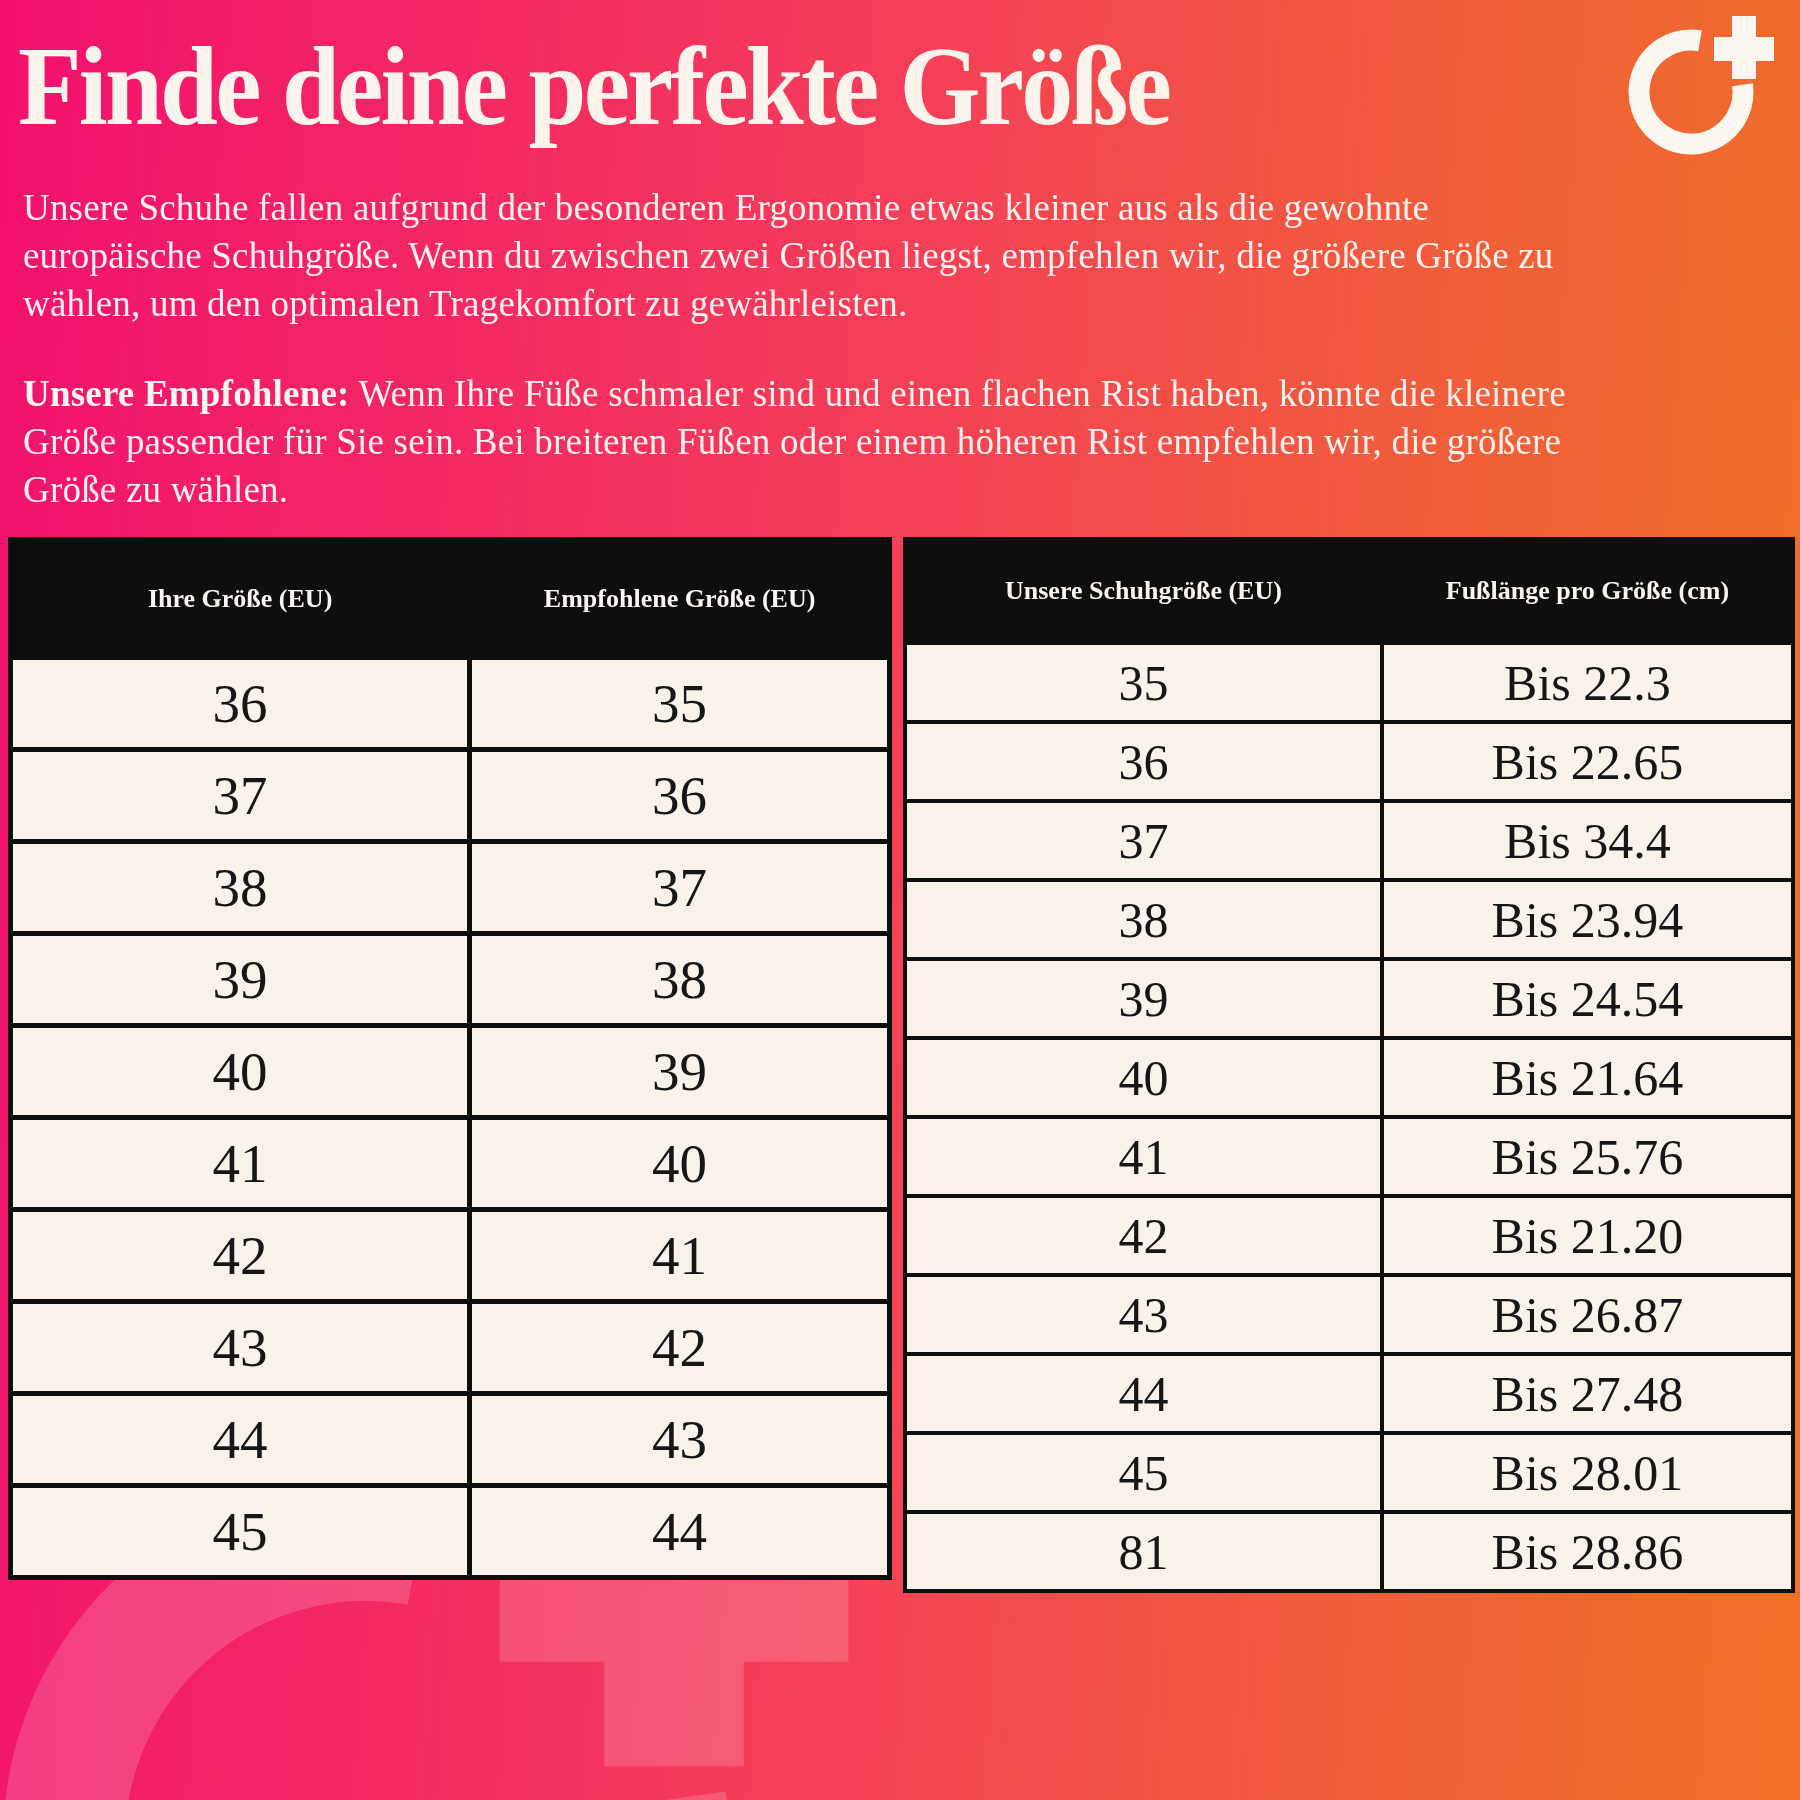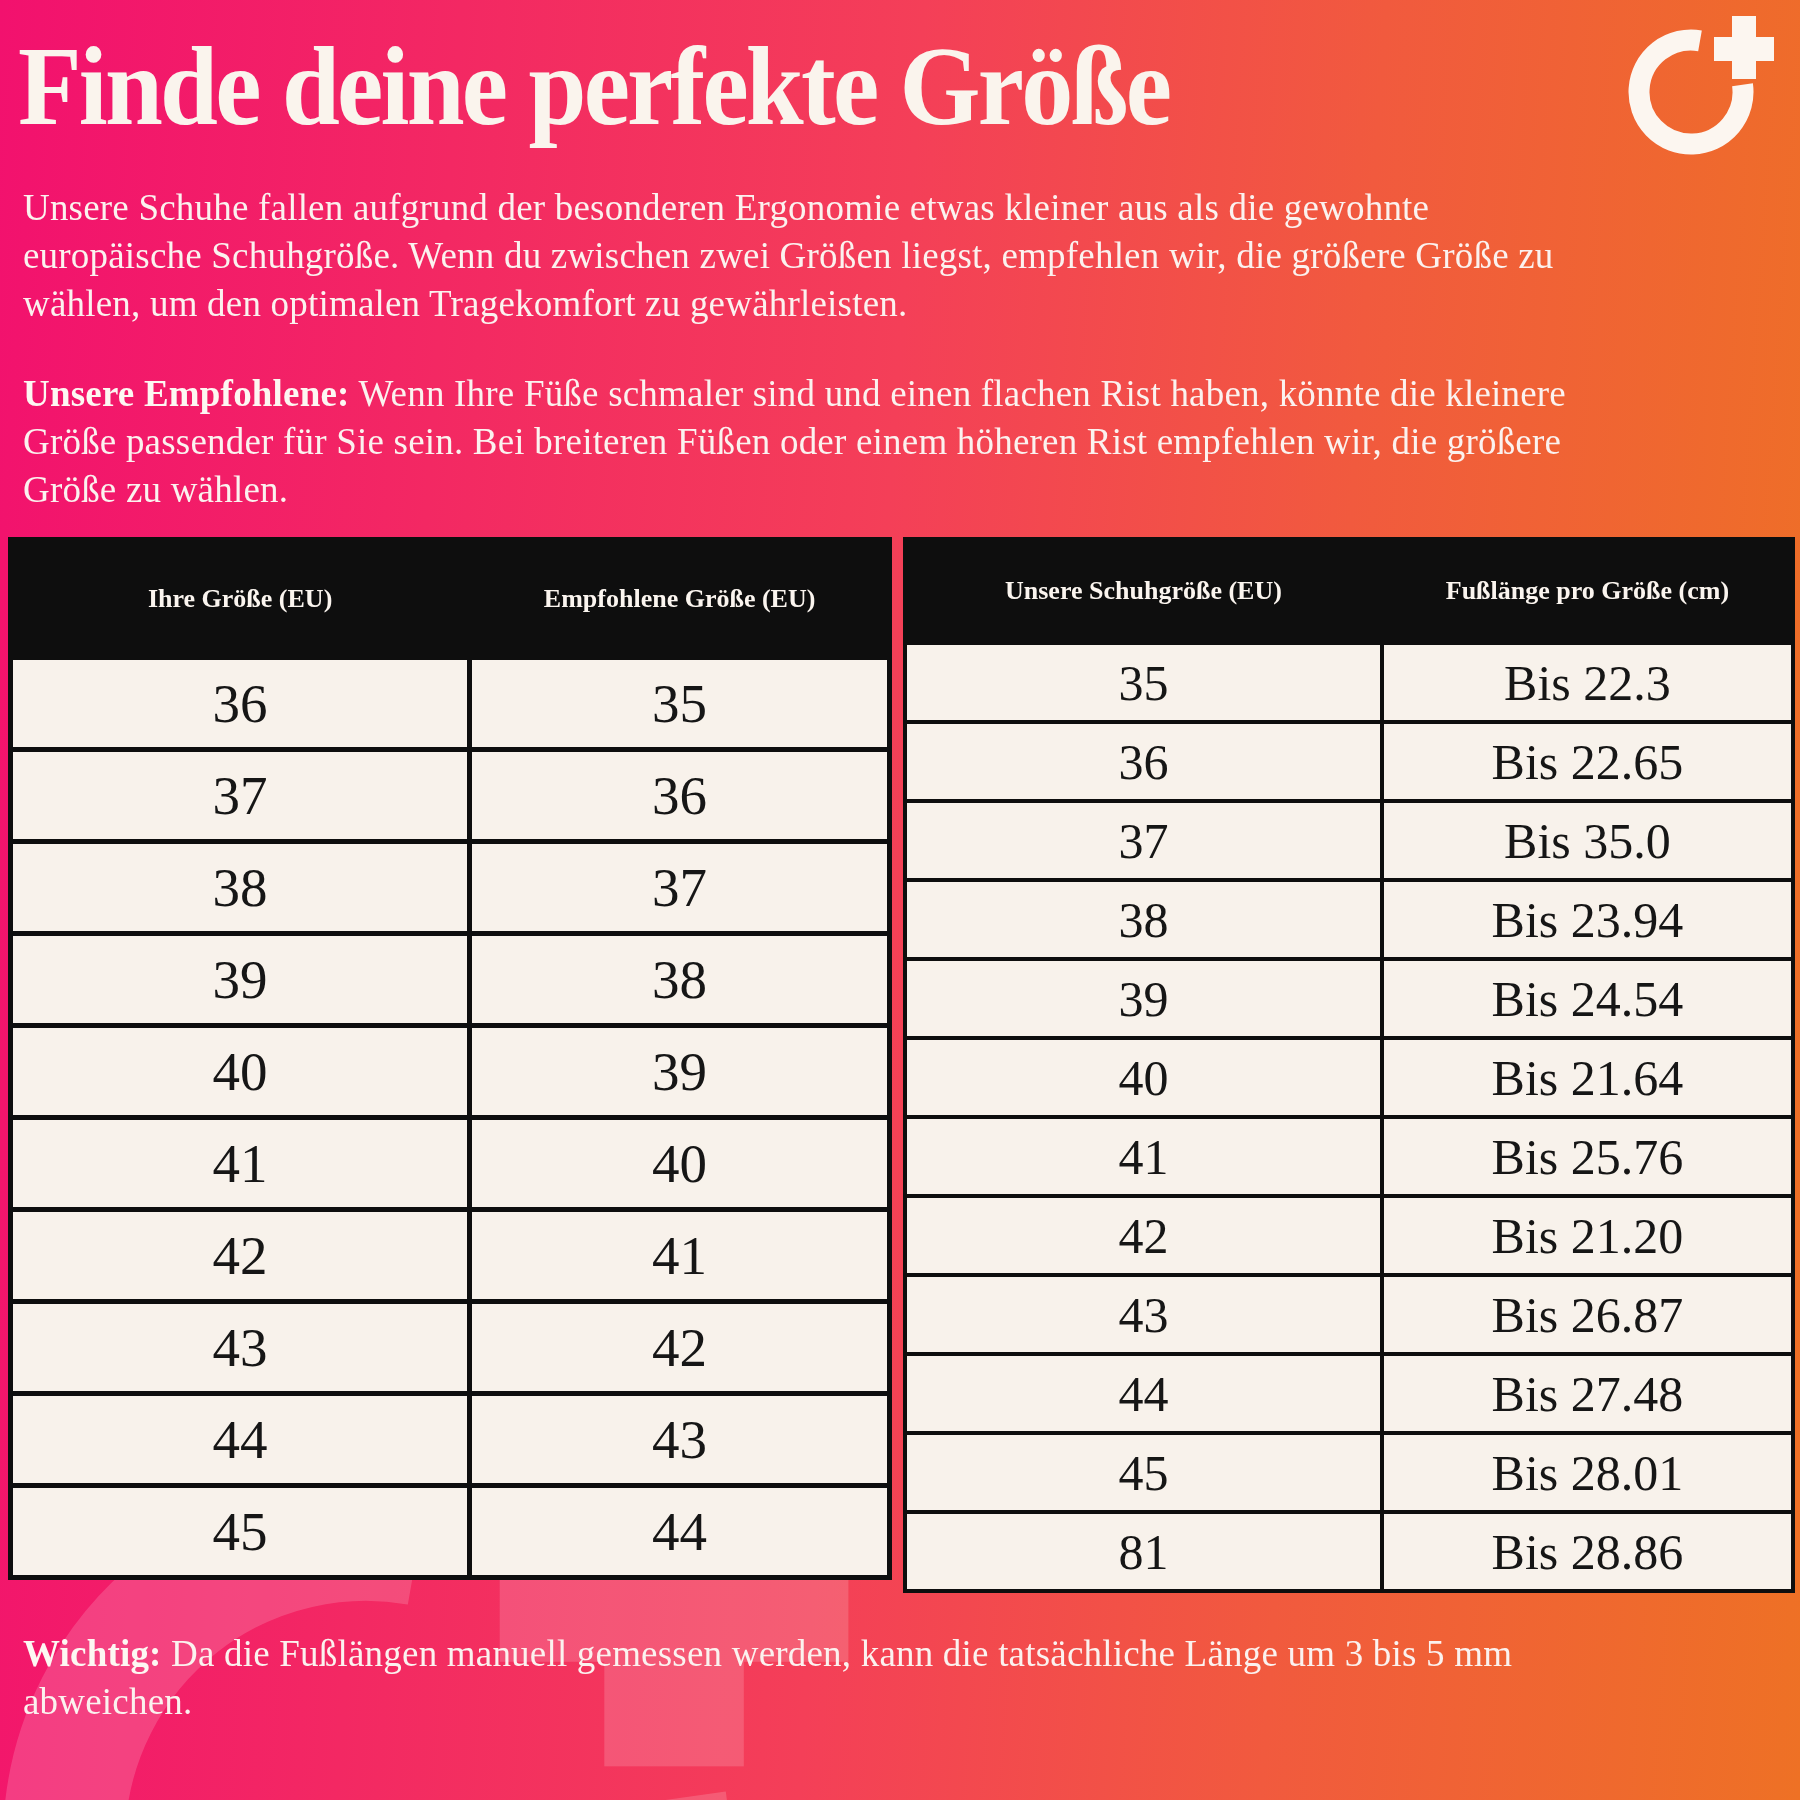--- a/index.html
+++ b/index.html
@@ -142,21 +142,21 @@
       <tr>
           <td>35</td>
           <td>Bis 22.3</td>
         </tr>
       <tr>
           <td>36</td>
           <td>Bis 22.65</td>
         </tr>
       <tr>
           <td>37</td>
-          <td>Bis 35.0</td>
+          <td>Bis 34.4</td>
         </tr>
       <tr>
           <td>38</td>
           <td>Bis 23.94</td>
         </tr>
       <tr>
           <td>39</td>
           <td>Bis 24.54</td>
         </tr>
       <tr>
@@ -183,17 +183,14 @@
           <td>45</td>
           <td>Bis 28.01</td>
         </tr>
       <tr>
           <td>81</td>
           <td>Bis 28.86</td>
         </tr>
     </tbody>
   </table>
 
-  <p class="para note">
-    <b>Wichtig:</b><span> Da die Fußlängen manuell gemessen werden, kann die tatsächliche Länge um 3 bis 5 mm abweichen.</span>
-  </p>
 
 </div>
 
 </body></html>

